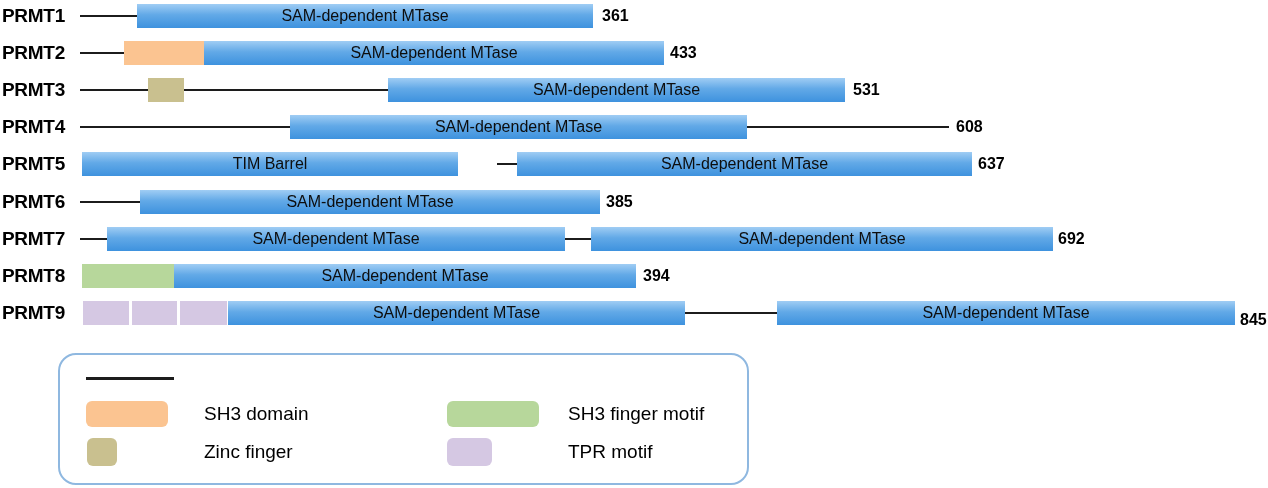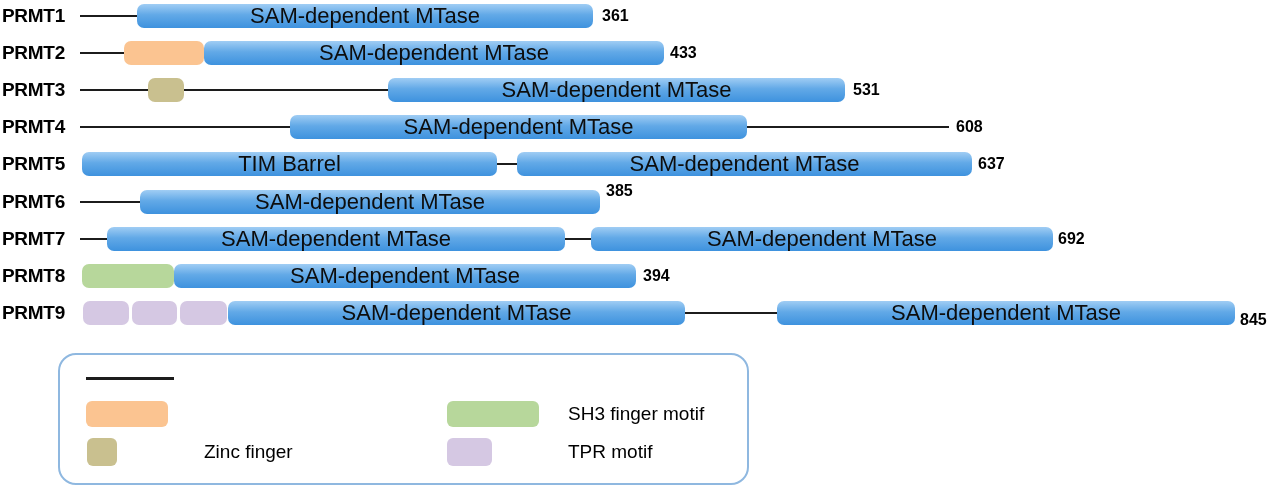--- a/index.html
+++ b/index.html
@@ -5,23 +5,23 @@
   html,body{margin:0;padding:0;background:#fff;}
   .canvas{
     position:relative;width:1268px;height:488px;background:#ffffff;
     font-family:"Liberation Sans",sans-serif;overflow:hidden;
   }
   .row-label{
     position:absolute;left:2px;height:24px;line-height:24px;
     font-size:19px;font-weight:700;color:#000;letter-spacing:-0.3px;
   }
   .domain{
-    position:absolute;height:24px;border-radius:7px;
+    position:absolute;height:24px;border-radius:0;
     display:flex;align-items:center;justify-content:center;
-    font-size:22px;color:#0d0d0d;white-space:nowrap;overflow:hidden;
+    font-size:16px;color:#0d0d0d;white-space:nowrap;overflow:hidden;
   }
   .seg-line{position:absolute;height:2px;}
   .len{position:absolute;height:24px;line-height:24px;font-size:16px;color:#000;font-weight:bold;}
   .legend{position:absolute;background:#fff;border-radius:18px;}
   .legend-label{position:absolute;font-size:19px;color:#000;height:26px;line-height:26px;white-space:nowrap;}
   .legend-swatch{position:absolute;border-radius:6px;}
 </style>
 </head>
 <body>
 
@@ -41,28 +41,28 @@
       <div class="domain" style="left: 148px; width: 36px; top: 78px; background: rgb(201, 192, 143);"></div>
       <div class="seg-line" style="background: rgb(28, 28, 28); left: 184px; width: 204px; top: 89px;"></div>
       <div class="domain" style="left: 388px; width: 457px; top: 78px; background: linear-gradient(rgb(160, 205, 244) 0%, rgb(98, 169, 231) 45%, rgb(62, 146, 222) 100%);">SAM-dependent MTase</div>
       <div class="len" style="left: 853px; top: 78px;">531</div>
       <div class="row-label" style="top: 115px;">PRMT4</div>
       <div class="seg-line" style="background: rgb(28, 28, 28); left: 80px; width: 210px; top: 126px;"></div>
       <div class="domain" style="left: 290px; width: 457px; top: 115px; background: linear-gradient(rgb(160, 205, 244) 0%, rgb(98, 169, 231) 45%, rgb(62, 146, 222) 100%);">SAM-dependent MTase</div>
       <div class="seg-line" style="background: rgb(28, 28, 28); left: 747px; width: 202px; top: 126px;"></div>
       <div class="len" style="left: 956px; top: 115px;">608</div>
       <div class="row-label" style="top: 152px;">PRMT5</div>
-      <div class="domain" style="left: 82px; width: 415px; top: 152px; background: linear-gradient(rgb(160, 205, 244) 0%, rgb(98, 169, 231) 45%, rgb(62, 146, 222) 100%);">TIM Barrel</div>
+      <div class="domain" style="left: 82px; width: 376px; top: 152px; background: linear-gradient(rgb(160, 205, 244) 0%, rgb(98, 169, 231) 45%, rgb(62, 146, 222) 100%);">TIM Barrel</div>
       <div class="seg-line" style="background: rgb(28, 28, 28); left: 497px; width: 20px; top: 163px;"></div>
       <div class="domain" style="left: 517px; width: 455px; top: 152px; background: linear-gradient(rgb(160, 205, 244) 0%, rgb(98, 169, 231) 45%, rgb(62, 146, 222) 100%);">SAM-dependent MTase</div>
       <div class="len" style="left: 978px; top: 152px;">637</div>
       <div class="row-label" style="top: 190px;">PRMT6</div>
       <div class="seg-line" style="background: rgb(28, 28, 28); left: 80px; width: 60px; top: 201px;"></div>
       <div class="domain" style="left: 140px; width: 460px; top: 190px; background: linear-gradient(rgb(160, 205, 244) 0%, rgb(98, 169, 231) 45%, rgb(62, 146, 222) 100%);">SAM-dependent MTase</div>
-      <div class="len" style="left: 606px; top: 179px;">385</div>
+      <div class="len" style="left: 606px; top: 190px;">385</div>
       <div class="row-label" style="top: 227px;">PRMT7</div>
       <div class="seg-line" style="background: rgb(28, 28, 28); left: 80px; width: 27px; top: 238px;"></div>
       <div class="domain" style="left: 107px; width: 458px; top: 227px; background: linear-gradient(rgb(160, 205, 244) 0%, rgb(98, 169, 231) 45%, rgb(62, 146, 222) 100%);">SAM-dependent MTase</div>
       <div class="seg-line" style="background: rgb(28, 28, 28); left: 565px; width: 26px; top: 238px;"></div>
       <div class="domain" style="left: 591px; width: 462px; top: 227px; background: linear-gradient(rgb(160, 205, 244) 0%, rgb(98, 169, 231) 45%, rgb(62, 146, 222) 100%);">SAM-dependent MTase</div>
       <div class="len" style="left: 1058px; top: 227px;">692</div>
       <div class="row-label" style="top: 264px;">PRMT8</div>
       <div class="domain" style="left: 82px; width: 92px; top: 264px; background: rgb(183, 215, 155);"></div>
       <div class="domain" style="left: 174px; width: 462px; top: 264px; background: linear-gradient(rgb(160, 205, 244) 0%, rgb(98, 169, 231) 45%, rgb(62, 146, 222) 100%);">SAM-dependent MTase</div>
       <div class="len" style="left: 643px; top: 264px;">394</div>
@@ -71,20 +71,21 @@
       <div class="domain" style="left: 132px; width: 45px; top: 301px; background: rgb(213, 200, 227);"></div>
       <div class="domain" style="left: 180px; width: 47px; top: 301px; background: rgb(213, 200, 227);"></div>
       <div class="domain" style="left: 228px; width: 457px; top: 301px; background: linear-gradient(rgb(160, 205, 244) 0%, rgb(98, 169, 231) 45%, rgb(62, 146, 222) 100%);">SAM-dependent MTase</div>
       <div class="seg-line" style="background: rgb(28, 28, 28); left: 685px; width: 92px; top: 312px;"></div>
       <div class="domain" style="left: 777px; width: 458px; top: 301px; background: linear-gradient(rgb(160, 205, 244) 0%, rgb(98, 169, 231) 45%, rgb(62, 146, 222) 100%);">SAM-dependent MTase</div>
       <div class="len" style="left: 1240px; top: 308px;">845</div>
     </div>
   <div id="legend" class="legend" style="left: 58px; top: 353px; width: 687px; height: 128px; border: 2px solid rgb(143, 184, 224);">
       <div class="legend-swatch" style="left: 26px; top: 22px; width: 88px; height: 3px; background: rgb(28, 28, 28); border-radius: 0px;"></div>
       <div class="legend-swatch" style="left: 26px; top: 46px; width: 82px; height: 26px; background: rgb(251, 196, 145);"></div>
+      <div class="legend-label" style="left: 144px; top: 46px;">SH3 domain</div>
       <div class="legend-swatch" style="left: 27px; top: 83px; width: 30px; height: 28px; background: rgb(201, 192, 143);"></div>
       <div class="legend-label" style="left: 144px; top: 84px;">Zinc finger</div>
       <div class="legend-swatch" style="left: 387px; top: 46px; width: 92px; height: 26px; background: rgb(183, 215, 155);"></div>
       <div class="legend-label" style="left: 508px; top: 46px;">SH3 finger motif</div>
       <div class="legend-swatch" style="left: 387px; top: 83px; width: 45px; height: 28px; background: rgb(213, 200, 227);"></div>
       <div class="legend-label" style="left: 508px; top: 84px;">TPR motif</div>
     </div>
 </div>
 
 </body></html>

